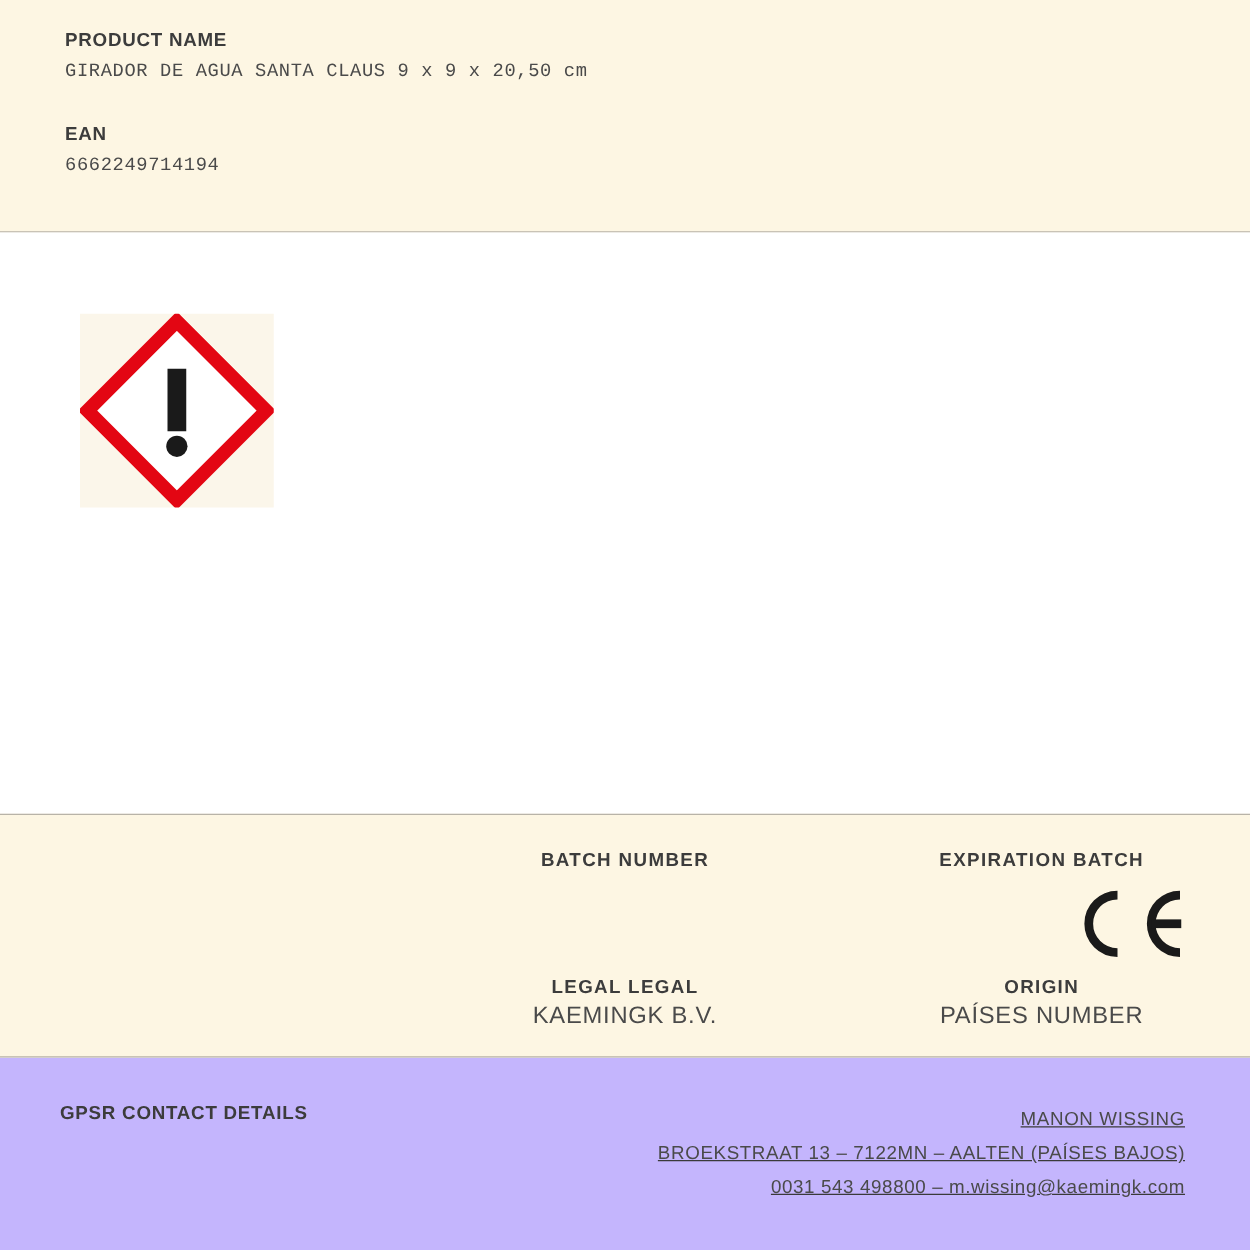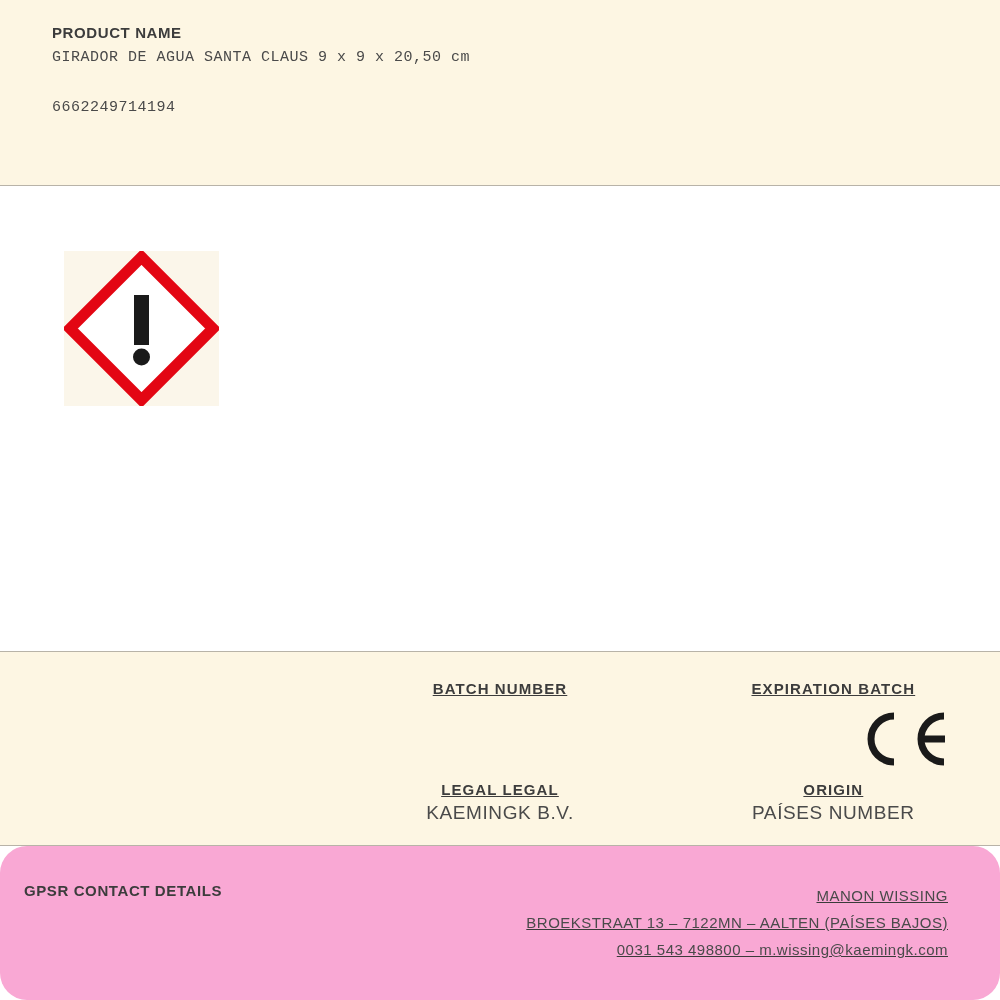--- a/index.html
+++ b/index.html
@@ -83,21 +83,20 @@
   }
   .info-cell {
     padding: 0 10px;
   }
   .info-title {
     font-size: 15px;
     font-weight: bold;
     letter-spacing: 1.1px;
     color: #3c3c3c;
     margin: 0;
-    text-decoration: underline;
   }
   .info-value {
     font-size: 19px;
     letter-spacing: 0.6px;
     color: #4a4a4a;
     margin: 4px 0 0 0;
     min-height: 18px;
   }
   .info-grid.second {
     padding-top: 62px;
@@ -105,28 +104,27 @@
   .ce-mark {
     position: absolute;
     right: 52px;
     top: 58px;
     width: 90px;
     height: 58px;
   }
 
   
   .footer {
-    background: #f9a8d4;
+    background: #c4b5fd;
     height: 154px;
     box-sizing: border-box;
-    padding: 36px 52px 0 24px;
+    padding: 36px 52px 0 48px;
     display: flex;
     justify-content: space-between;
     align-items: flex-start;
-    border-radius: 27px;
   }
   .footer-label {
     font-size: 15px;
     font-weight: bold;
     letter-spacing: 0.6px;
     color: #3c3c3c;
   }
   .footer-right {
     text-align: right;
     text-decoration: underline;
@@ -142,20 +140,21 @@
 <body>
 
 <div class="page">
 
   <div class="header">
     <div class="field-group">
       <p class="field-label">PRODUCT NAME</p>
       <p class="field-value">GIRADOR DE AGUA SANTA CLAUS 9 x 9 x 20,50 cm</p>
     </div>
     <div class="field-group">
+      <p class="field-label">EAN</p>
       <p class="field-value">6662249714194</p>
     </div>
   </div>
 
   <div class="pictogram-area">
     <div class="ghs-wrap">
       <svg class="ghs-svg" width="155" height="155" viewBox="0 0 155 155" xmlns="http://www.w3.org/2000/svg">
         <polygon points="77.5,6 149,77.5 77.5,149 6,77.5" fill="#ffffff" stroke="#e30613" stroke-width="11"></polygon>
         <rect x="70" y="44" width="15" height="50" fill="#1a1a1a"></rect>
         <circle cx="77.5" cy="106" r="8.5" fill="#1a1a1a"></circle>

